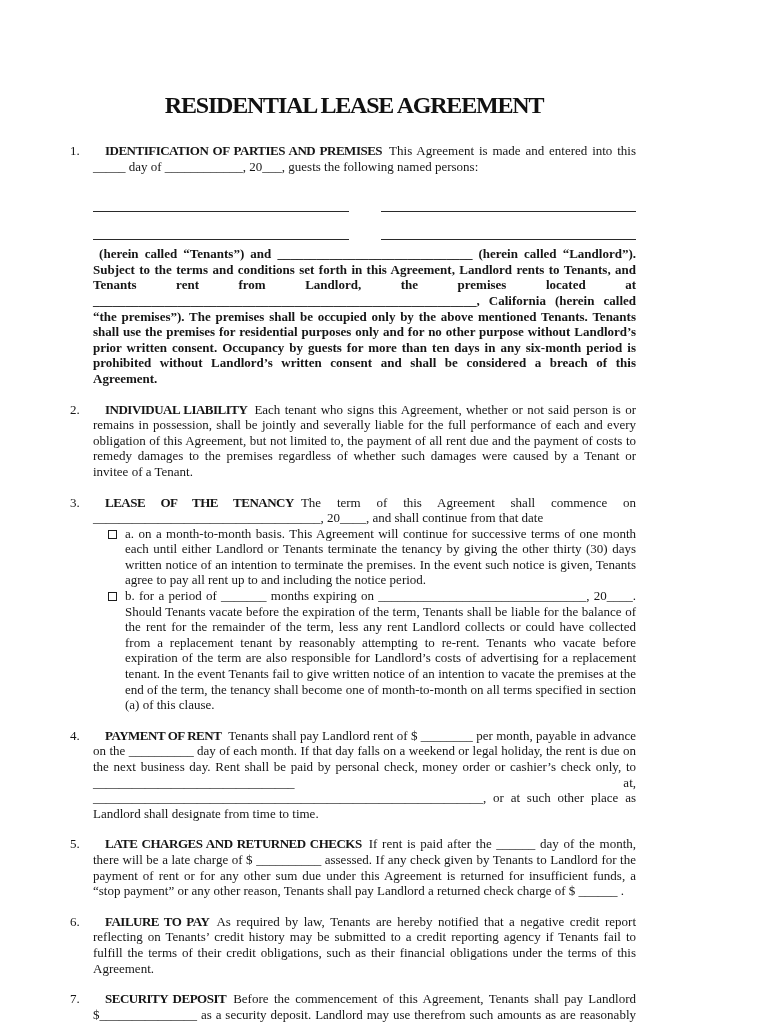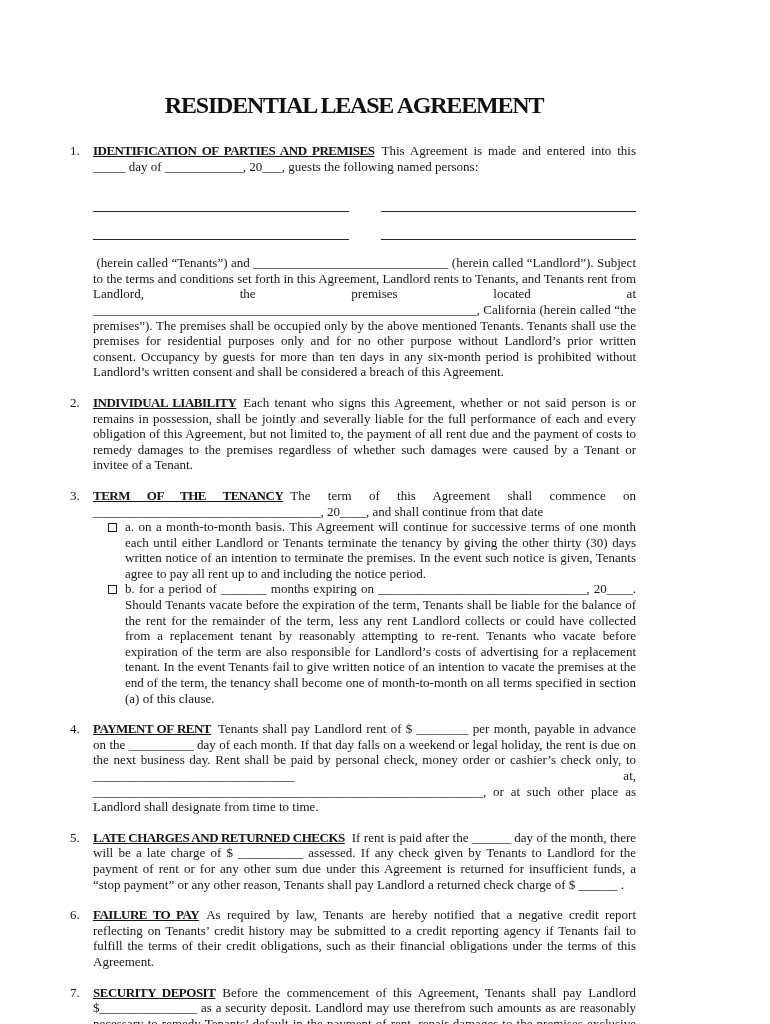--- a/index.html
+++ b/index.html
@@ -36,39 +36,40 @@
   .section-num {
     flex: none;
     width: 23px;
   }
   .section-content {
     flex: 1;
     text-align: justify;
   }
   .section-heading {
     font-weight: bold;
-    text-decoration: underline;
     letter-spacing: -0.5px;
     margin-right: 7px;
+    margin-left: 12px;
   }
   .fill-rows {
     margin-top: 10px;
   }
   .fill-row {
     display: flex;
     gap: 32px;
   }
   .fill-line {
     flex: 1;
     height: 27px;
     border-bottom: 1.4px solid #2a2a2a;
   }
   .para2 {
-    margin-top: 15px;
+    margin-top: 6px;
     text-align: justify;
+    font-weight: bold;
   }
   .option-item {
     position: relative;
     padding-left: 32px;
     text-align: justify;
   }
   .checkbox {
     position: absolute;
     left: 15px;
     top: 4px;
@@ -106,21 +107,21 @@
     </div>
 
     <div class="section">
       <div class="section-num">2.</div>
       <div class="section-content"><span class="section-heading">INDIVIDUAL LIABILITY</span><span>Each tenant who signs this Agreement, whether or not said person is or remains in possession, shall be jointly and severally liable for the full performance of each and every obligation of this Agreement, but not limited to, the payment of all rent due and the payment of costs to remedy damages to the premises regardless of whether such damages were caused by a Tenant or invitee of a Tenant.</span></div>
     </div>
 
     <div class="section">
       <div class="section-num">3.</div>
       <div class="section-content">
-        <div><span class="section-heading">TERM OF THE TENANCY</span><span>The term of this Agreement shall commence on ___________________________________, 20____, and shall continue from that date</span></div>
+        <div><span class="section-heading">LEASE OF THE TENANCY</span><span>The term of this Agreement shall commence on ___________________________________, 20____, and shall continue from that date</span></div>
         <div class="option-item">
           <span class="checkbox"></span><span>a.  on a month-to-month basis.  This Agreement will continue for successive terms of one month each until either Landlord or Tenants terminate the tenancy by giving the other thirty (30) days written notice of an intention to terminate the premises.  In the event such notice is given, Tenants agree to pay all rent up to and including the notice period.</span>
         </div>
         <div class="option-item">
           <span class="checkbox"></span><span>b.  for a period of _______ months expiring on ________________________________, 20____.  Should Tenants vacate before the expiration of the term, Tenants shall be liable for the balance of the rent for the remainder of the term, less any rent Landlord collects or could have collected from a replacement tenant by reasonably attempting to re-rent.  Tenants who vacate before expiration of the term are also responsible for Landlord’s costs of advertising for a replacement tenant.  In the event Tenants fail to give written notice of an intention to vacate the premises at the end of the term, the tenancy shall become one of month-to-month on all terms specified in section (a) of this clause.</span>
         </div>
       </div>
     </div>
 
     <div class="section">

